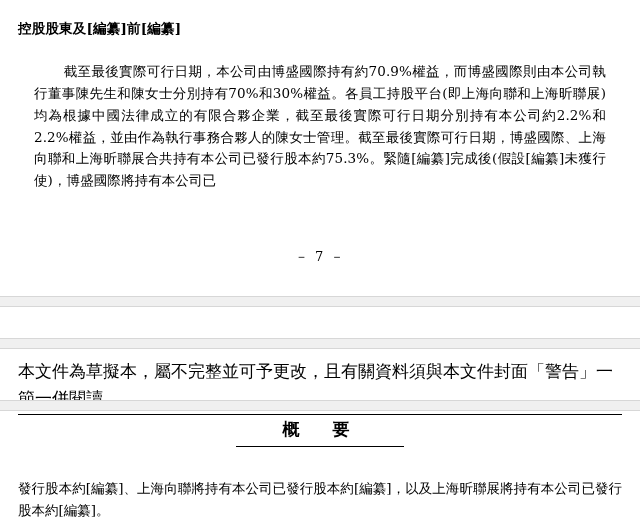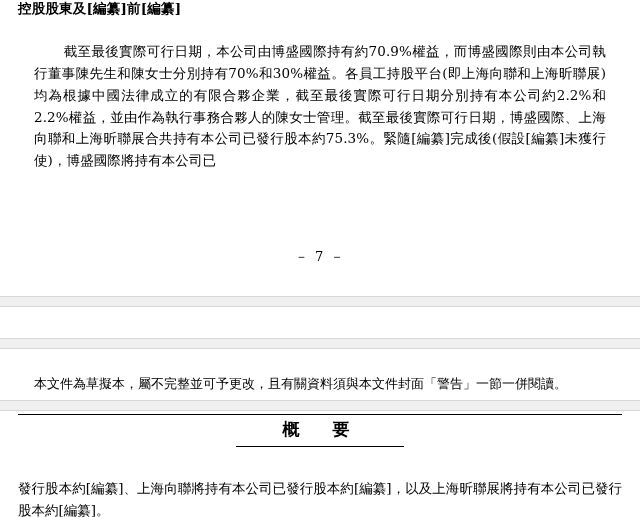--- a/index.html
+++ b/index.html
@@ -22,21 +22,21 @@
   }
   .section {
     padding: 0 18px;
     box-sizing: border-box;
   }
   .heading {
     font-size: 13.5px;
     font-weight: bold;
     letter-spacing: 0.2px;
     margin: 0;
-    padding-top: 0;
+    padding-top: 20px;
   }
   .body-text {
     font-size: 13.5px;
     line-height: 1.62;
     text-align: justify;
     text-justify: inter-ideograph;
     margin: 16px;
     padding-top: 7px;
     letter-spacing: 0.1px;
   }
@@ -65,23 +65,23 @@
   .band-2 { top: 338px; }
   .note-block {
     position: absolute;
     left: 0;
     top: 352px;
     width: 640px;
     box-sizing: border-box;
     padding: 0 18px;
   }
   .note-text {
-    font-size: 13px;
+    font-size: 17px;
     line-height: 1.6;
-    margin: 16px;
+    margin: 0;
     padding-top: 6px;
   }
   .band-3 { top: 400px; }
 
   .summary-title-wrap {
     position: absolute;
     left: 0;
     top: 418px;
     width: 640px;
     text-align: center;

